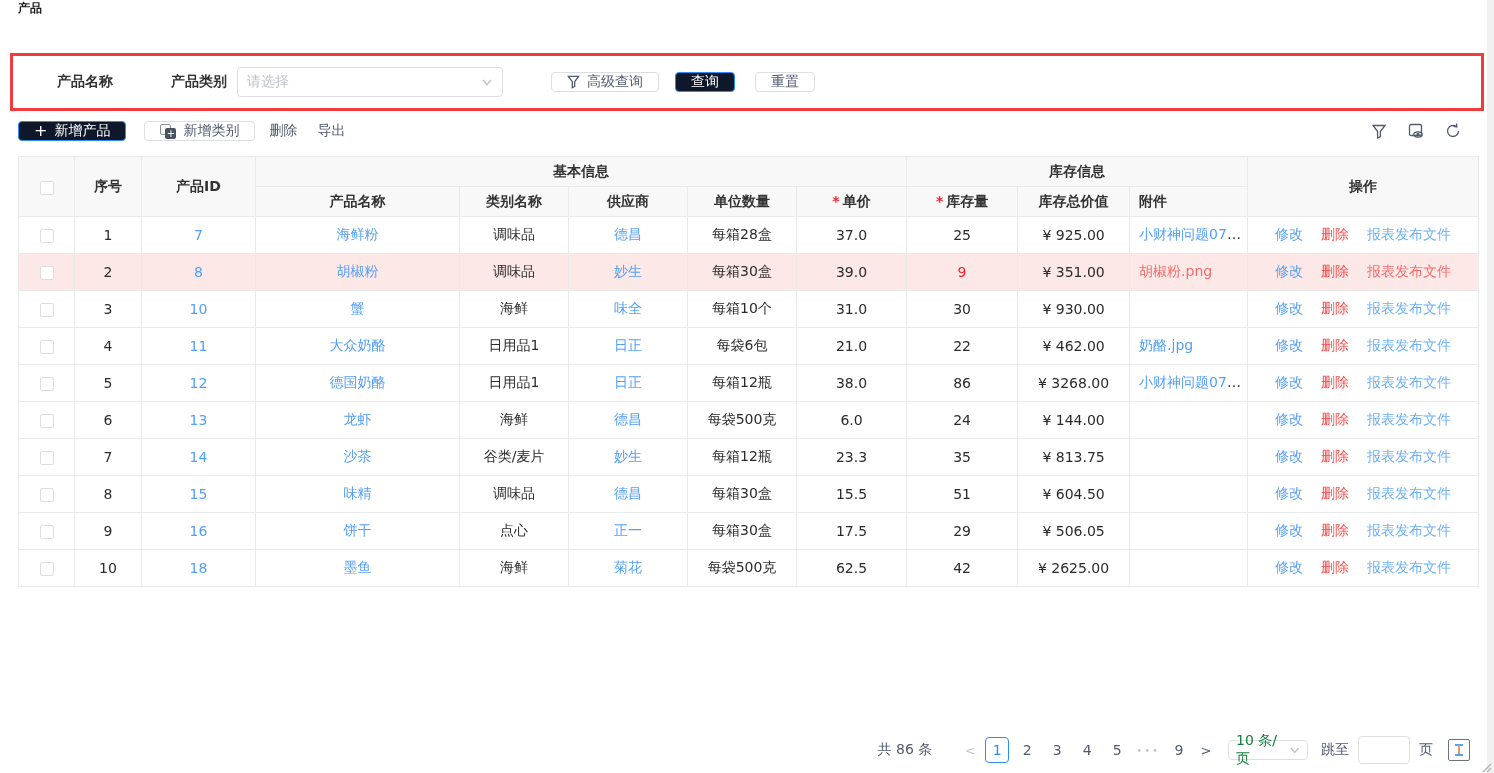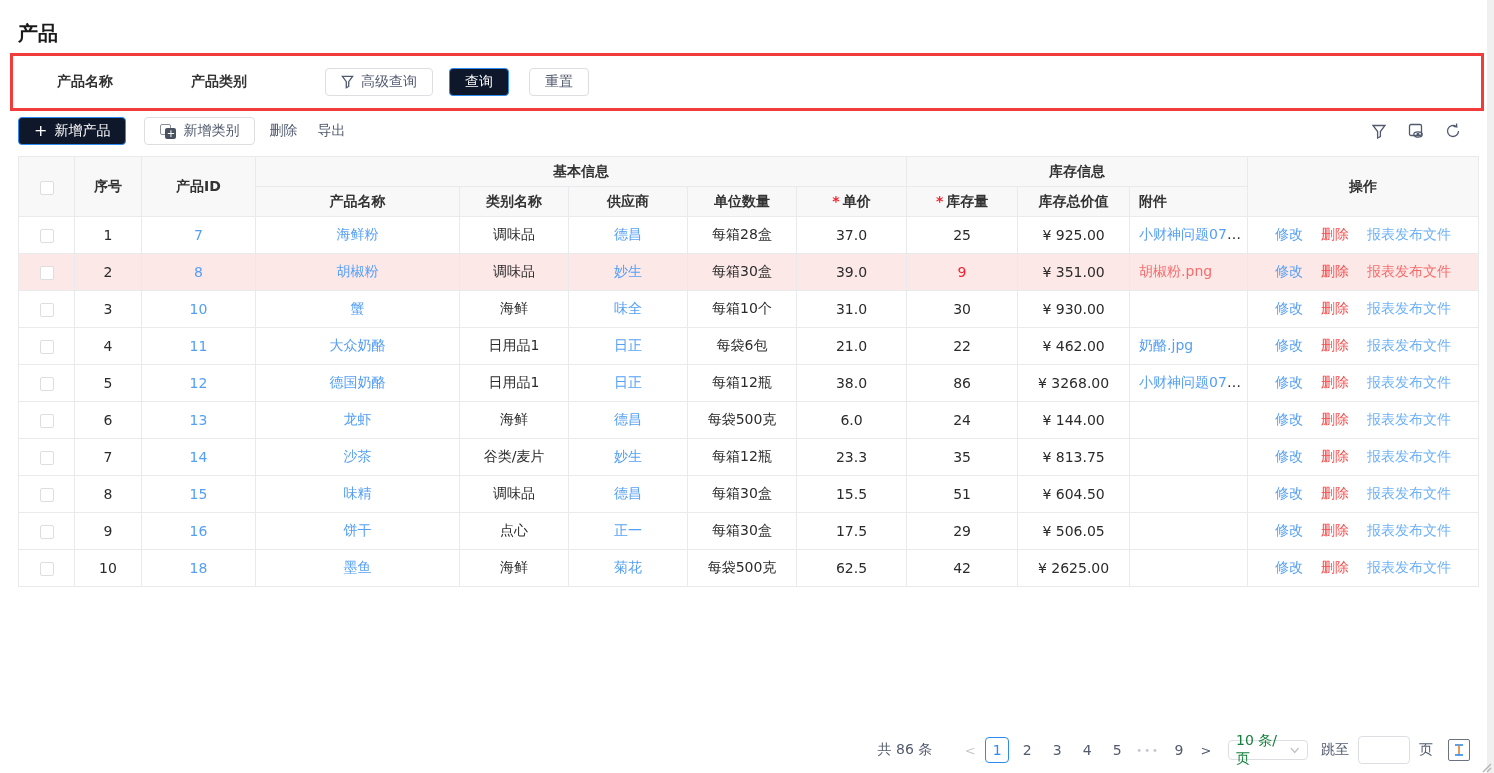--- a/index.html
+++ b/index.html
@@ -2,21 +2,21 @@
 <html><head>
 <meta charset="utf-8">
 <style>
   * { margin:0; padding:0; box-sizing:border-box; }
   html,body { background:#fff; }
   body {
     width:1494px; height:773px; position:relative; overflow:hidden;
     font-family:"DejaVu Sans","Liberation Sans",sans-serif;
     font-size:14px; color:#333;
   }
-  .page-title { position:absolute; left:18px; top:20px; font-size:20px; font-weight:bold; color:#1a1a1a; }
+  .page-title { position:absolute; left:18px; top:0; font-size:12px; font-weight:bold; color:#1a1a1a; }
 
   
   .search-bar {
     position:absolute; left:10px; top:53px; width:1474px; height:58px;
     border:3px solid #f23c3c; background:#fff;
     display:flex; align-items:center; padding-left:44px;
   }
   .field-label { font-weight:600; color:#333; margin-right:10px; white-space:nowrap; }
   .text-input {
     width:270px; height:30px; border:1px solid #dcdee2; border-radius:4px;
@@ -24,26 +24,26 @@
     font-family:inherit;
   }
   .text-input::placeholder { color:#c0c4cc; }
   .select-box {
     width:266px; height:30px; border:1px solid #dcdee2; border-radius:4px;
     display:flex; align-items:center; justify-content:space-between;
     padding:0 9px; color:#c0c4cc; background:#fff; cursor:pointer;
   }
   .chev { width:12px; height:12px; stroke:#c0c4cc; fill:none; stroke-width:1.5; }
   .btn {
-    height:28px; border-radius:4px; border:1px solid #dcdee2; background:#fff;
+    height:20px; border-radius:4px; border:1px solid #dcdee2; background:#fff;
     color:#515a6e; font-size:14px; padding:0 15px; cursor:pointer;
     display:inline-flex; align-items:center; gap:7px; font-family:inherit;
   }
   .btn-primary { background:#0f172a; border-color:#2d8cf0; color:#fff;text-align:right; }
-  .ml52 { margin-left:68px; } .ml16 { margin-left:16px; } .ml20 { margin-left:20px; }
+  .ml52 { margin-left:48px; } .ml16 { margin-left:16px; } .ml20 { margin-left:20px; }
 
   
   .toolbar {
     position:absolute; left:18px; top:114px; width:1458px; height:34px;
     display:flex; align-items:center; justify-content:space-between;
   }
   .toolbar-left { display:flex; align-items:center; }
   .plus-glyph { font-size:16px; line-height:1; font-weight:400; }
   .text-btn { border:none; background:none; color:#515a6e; font-size:14px; cursor:pointer; padding:0; font-family:inherit; }
   .toolbar-right { display:flex; align-items:center; gap:19px; padding-right:14px; }
@@ -93,20 +93,26 @@
   .resize-grip svg { stroke:#b5b5b5; stroke-width:1.5; }
 </style>
 </head>
 <body>
 
 <div class="page-title">产品</div>
 
 <div class="search-bar">
   <span class="field-label">产品名称</span>
   <span class="field-label ml52">产品类别</span>
+  <div class="select-box">
+    <span>请选择</span>
+    <svg class="chev" viewBox="0 0 12 12">
+        <polyline points="2,4 6,8.5 10,4"></polyline>
+      </svg>
+  </div>
   <button class="btn ml52">
     <svg width="13" height="14" viewBox="0 0 14 15" style="stroke:#515a6e;fill:none;stroke-width:1.4">
         <path d="M1.5 1.5 h11 l-4.2 5.6 v5.2 l-2.6 1.4 v-6.6 Z"></path>
       </svg>
     <span>高级查询</span>
   </button>
   <button class="btn btn-primary ml16">查询</button>
   <button class="btn ml20">重置</button>
 </div>
 

